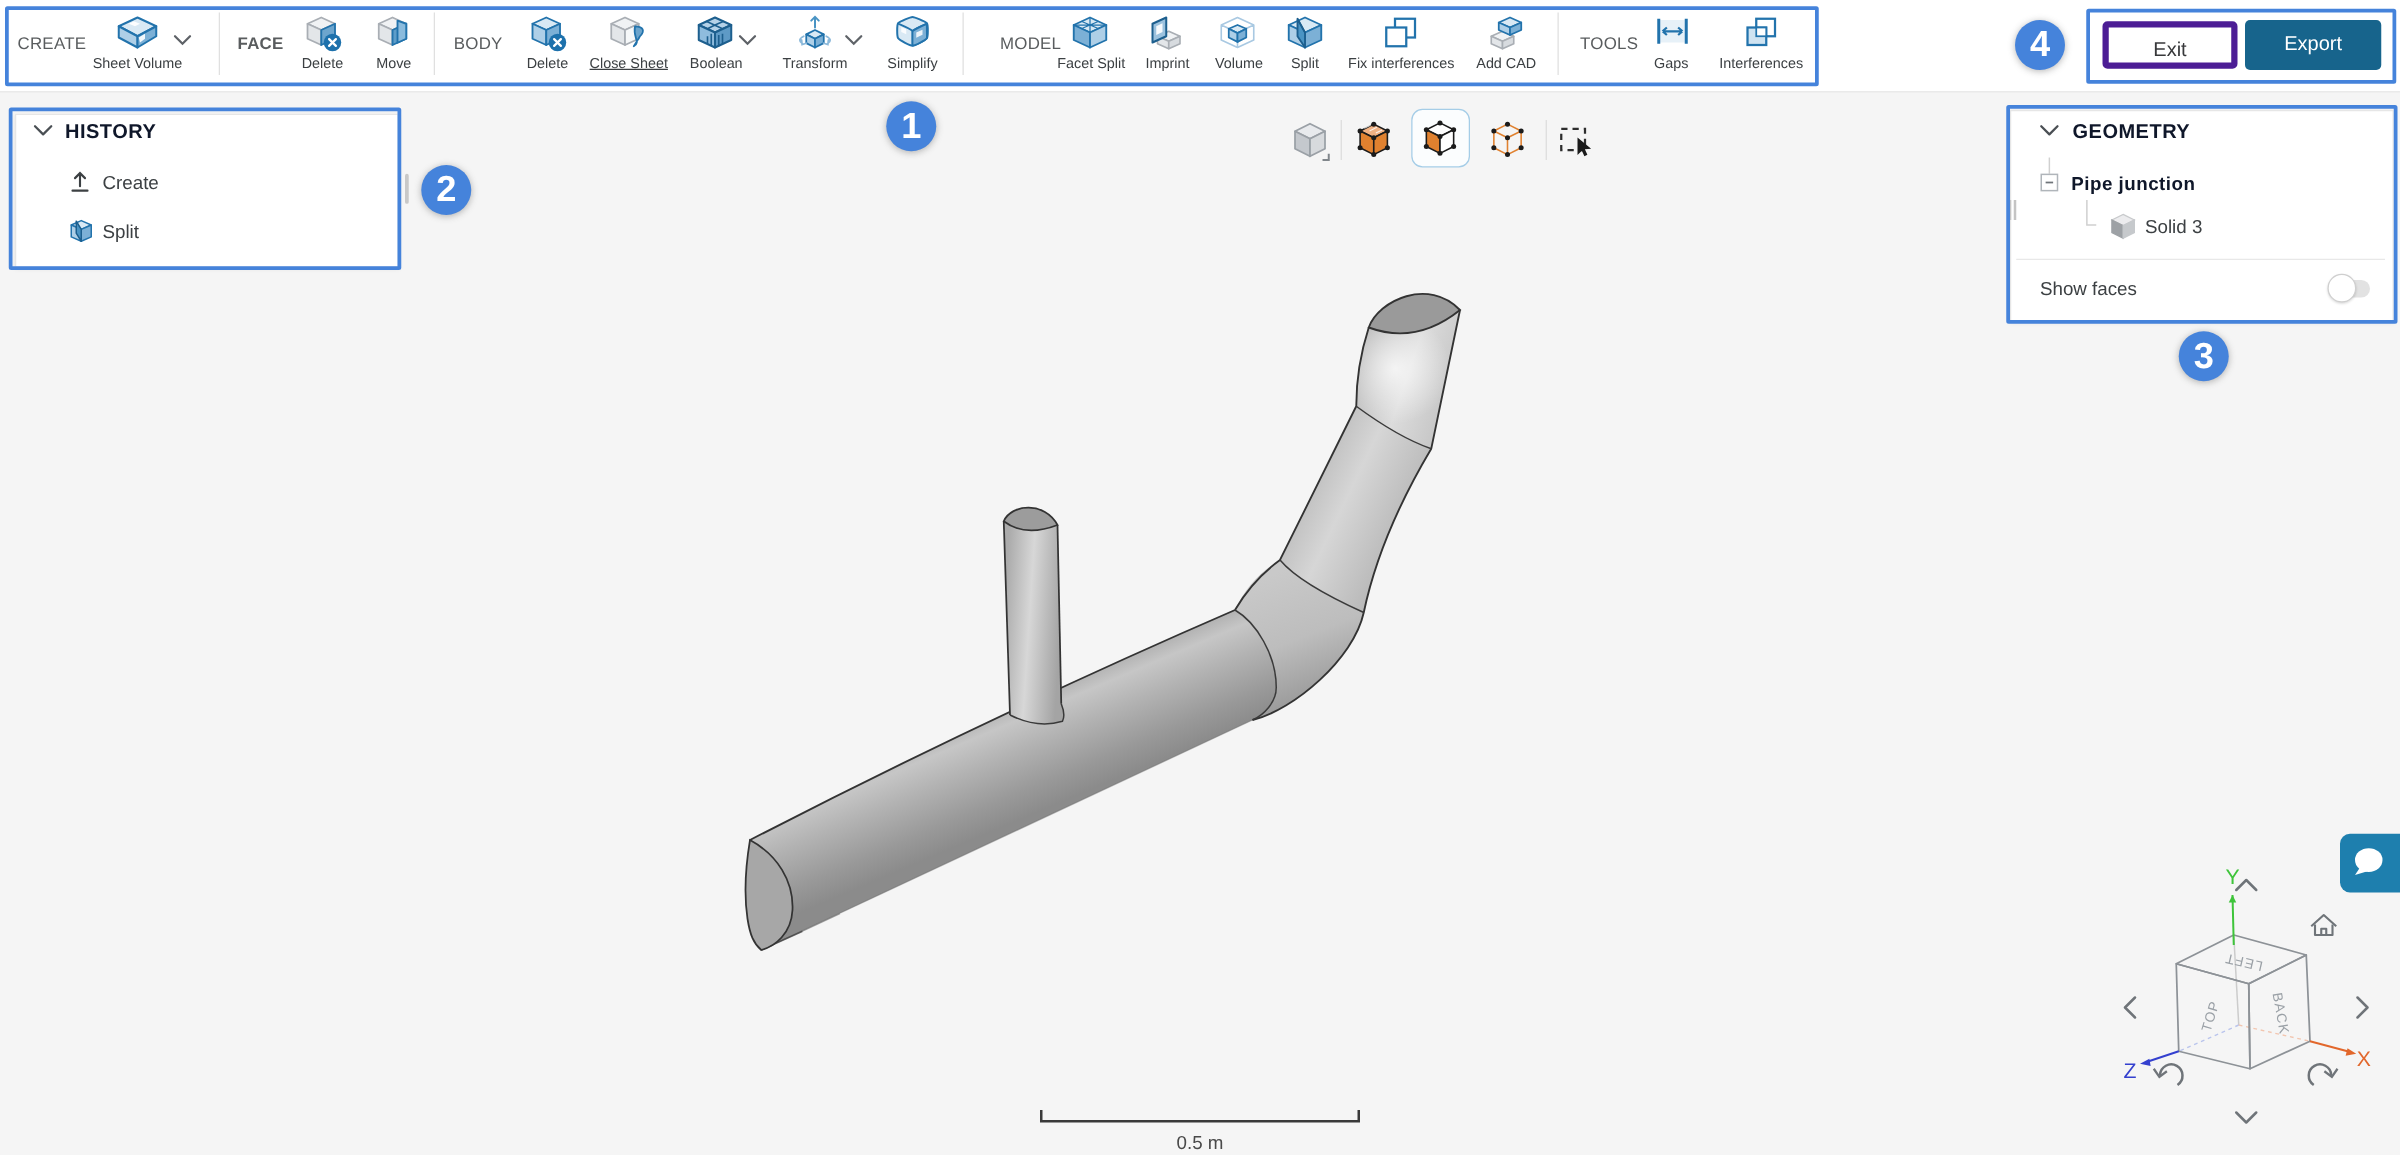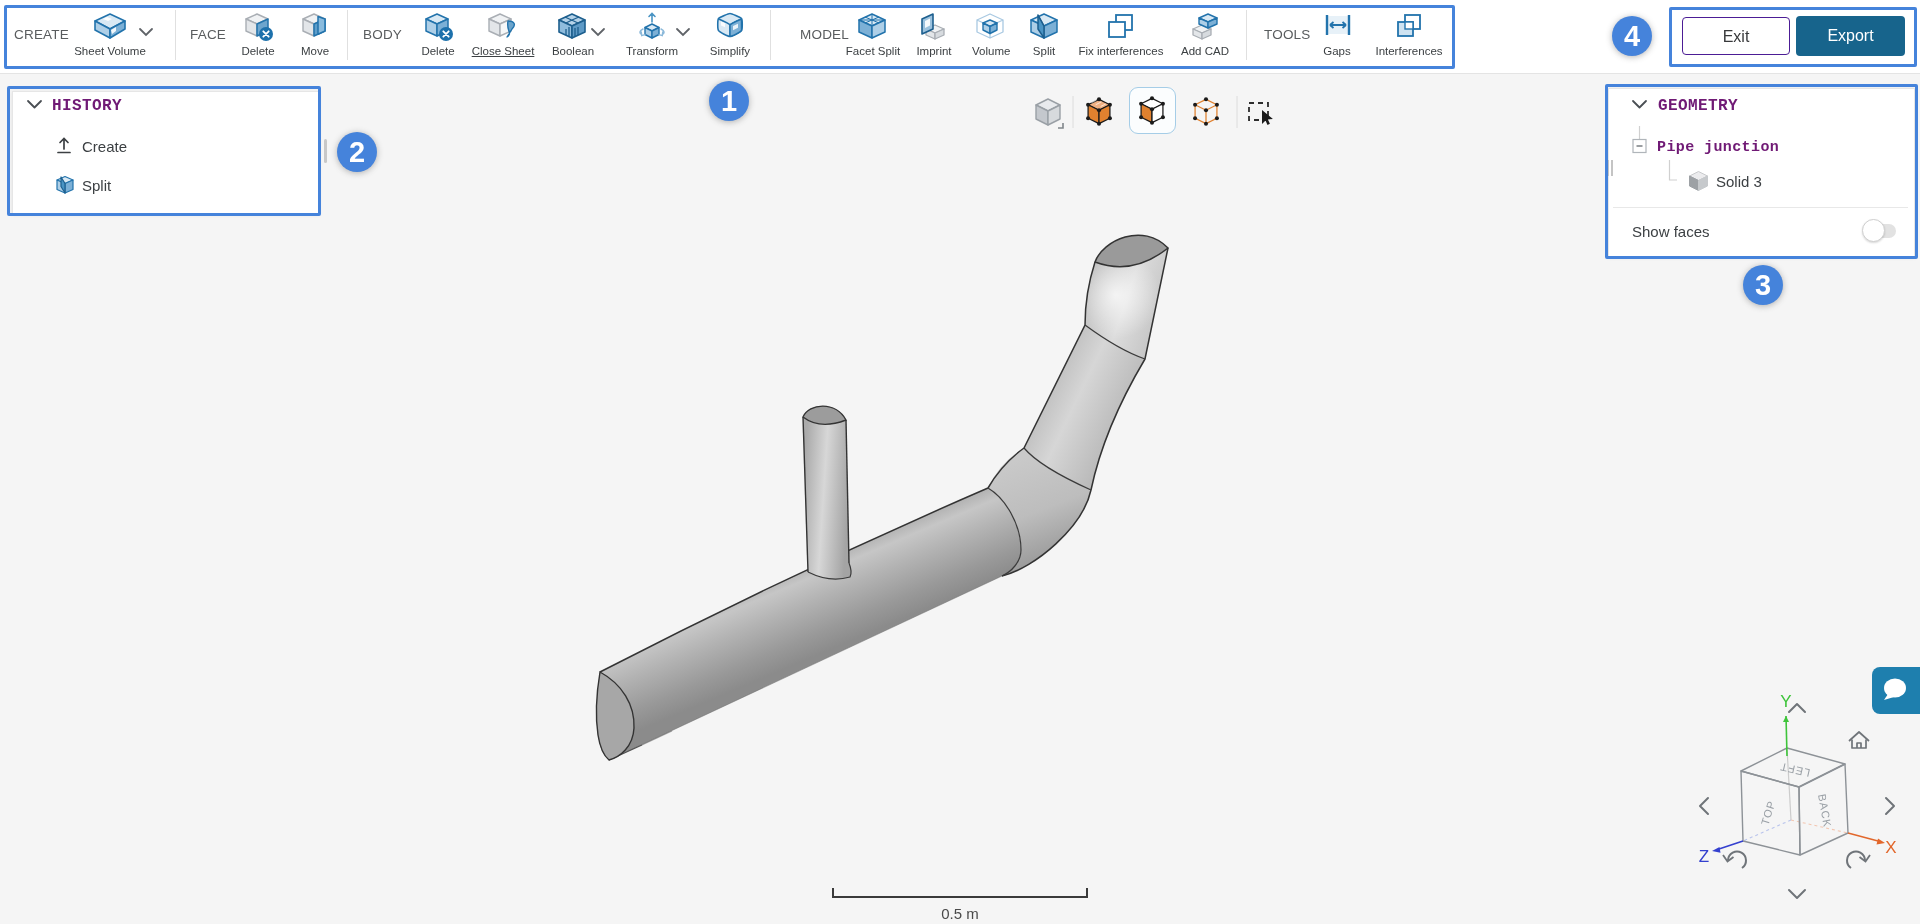--- a/index.html
+++ b/index.html
@@ -7,24 +7,24 @@
   .abs{position:absolute;}
   #topbar{position:absolute;left:0;top:0;width:1920px;height:73px;background:#fff;border-bottom:1px solid #e4e4e4;}
   .seclabel{position:absolute;top:27px;font-size:13.5px;color:#595c5e;letter-spacing:.2px;}
   .iconlabel{position:absolute;top:45px;font-size:11.5px;color:#3c4043;text-align:center;white-space:nowrap;}
   .sep{position:absolute;top:10px;width:1px;height:50px;background:#e0e0e0;}
   .annrect{position:absolute;border:3px solid #4583db;border-radius:2px;box-sizing:border-box;}
   .anncircle{position:absolute;width:40px;height:40px;border-radius:50%;background:#4583db;
     color:#fff;font-size:29px;font-weight:bold;text-align:center;line-height:40px;
     box-shadow:0 1px 6px rgba(70,70,70,.4);}
   .panel{position:absolute;background:#fff;border:1px solid #e6e6e6;box-shadow:0 1px 4px rgba(0,0,0,.08);}
-  .ptitle{position:absolute;font-size:16px;font-weight:bold;color:#701a75;letter-spacing:.4px;font-family:Liberation Mono, monospace;}
+  .ptitle{position:absolute;font-size:16px;font-weight:bold;color:#0f172a;letter-spacing:.4px;}
   .ptext{position:absolute;font-size:15px;color:#3c4043;}
   #exitbtn{position:absolute;left:1682px;top:17px;width:108px;height:38px;background:#fff;
-    border:1px solid #4c1d95;border-radius:4px;font-size:16px;color:#38393b;text-align:center;line-height:37px;box-sizing:border-box;}
+    border:5px solid #4c1d95;border-radius:4px;font-size:16px;color:#38393b;text-align:center;line-height:37px;box-sizing:border-box;}
   #exportbtn{position:absolute;left:1796px;top:16px;width:109px;height:40px;background:#17648c;
     border-radius:4px;font-size:16px;color:#fff;text-align:center;line-height:40px;}
   #chatbtn{position:absolute;left:1872px;top:667px;width:48px;height:47px;background:#1e7fae;border-radius:8px 0 0 8px;}
 </style>
 </head>
 <body>
 
 <svg class="abs" style="left:0;top:0;" width="1920" height="924" viewBox="0 0 1920 924">
   <defs>
     <linearGradient id="mainG" x1="790" y1="558" x2="829" y2="650" gradientUnits="userSpaceOnUse">
@@ -92,21 +92,21 @@
   <path d="M803,417 L808,572" fill="none" stroke="#333333" stroke-width="1.4"></path>
   <path d="M846,420 L849,563" fill="none" stroke="#333333" stroke-width="1.4"></path>
   <path d="M808,572 Q830,583 850,577 C852,573 851,568 849,563" fill="none" stroke="#3a3a3a" stroke-width="1.2"></path>
 
   <path d="M833,888 L833,897 L1087,897 L1087,888" fill="none" stroke="#3a3a3a" stroke-width="2"></path>
   <text x="960" y="919" font-size="15" fill="#4a4a4a" text-anchor="middle">0.5 m</text>
 </svg>
 
 <div id="topbar"></div>
 <div class="seclabel" style="left:14px;">CREATE</div>
-<div class="seclabel" style="left:190px;">FACE</div>
+<div class="seclabel" style="left:190px;font-weight:bold;">FACE</div>
 <div class="seclabel" style="left:363px;">BODY</div>
 <div class="seclabel" style="left:800px;">MODEL</div>
 <div class="seclabel" style="left:1264px;">TOOLS</div>
 <div class="sep" style="left:175px;"></div>
 <div class="sep" style="left:347px;"></div>
 <div class="sep" style="left:770px;"></div>
 <div class="sep" style="left:1246px;"></div>
 
 <svg class="abs" style="left:0;top:0;" width="1460" height="73" viewBox="0 0 1460 73">
   <defs>

